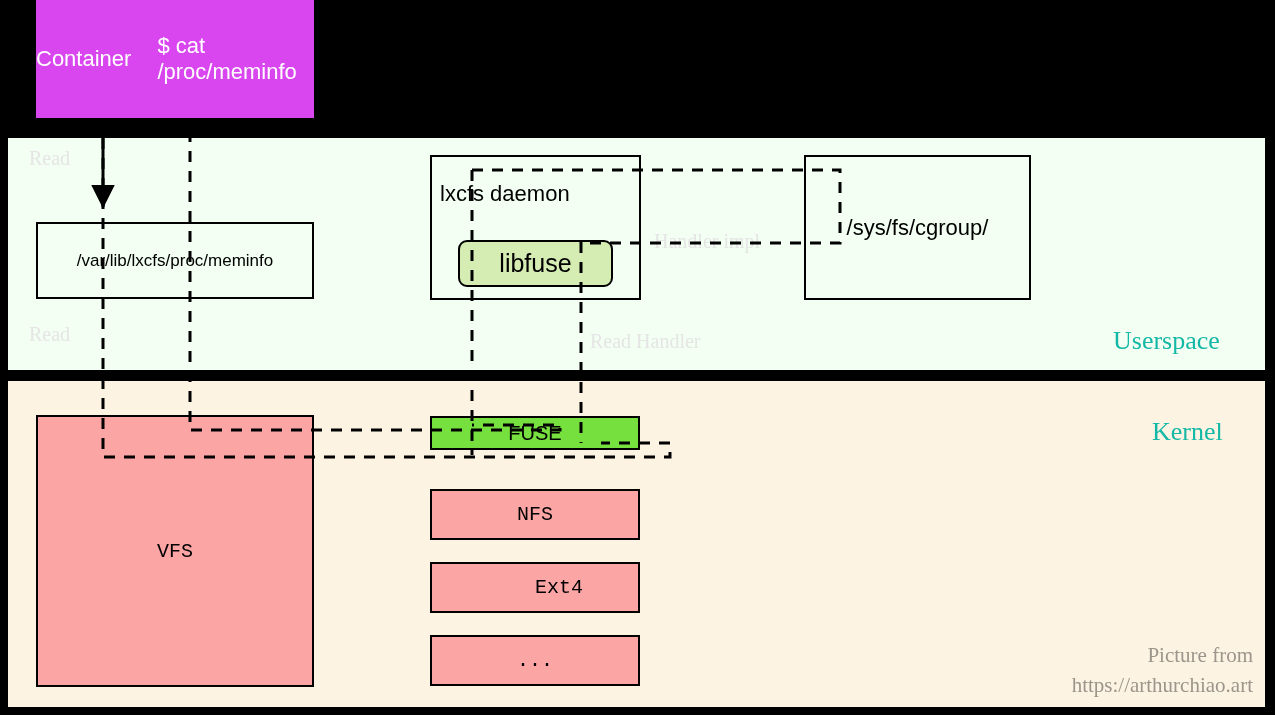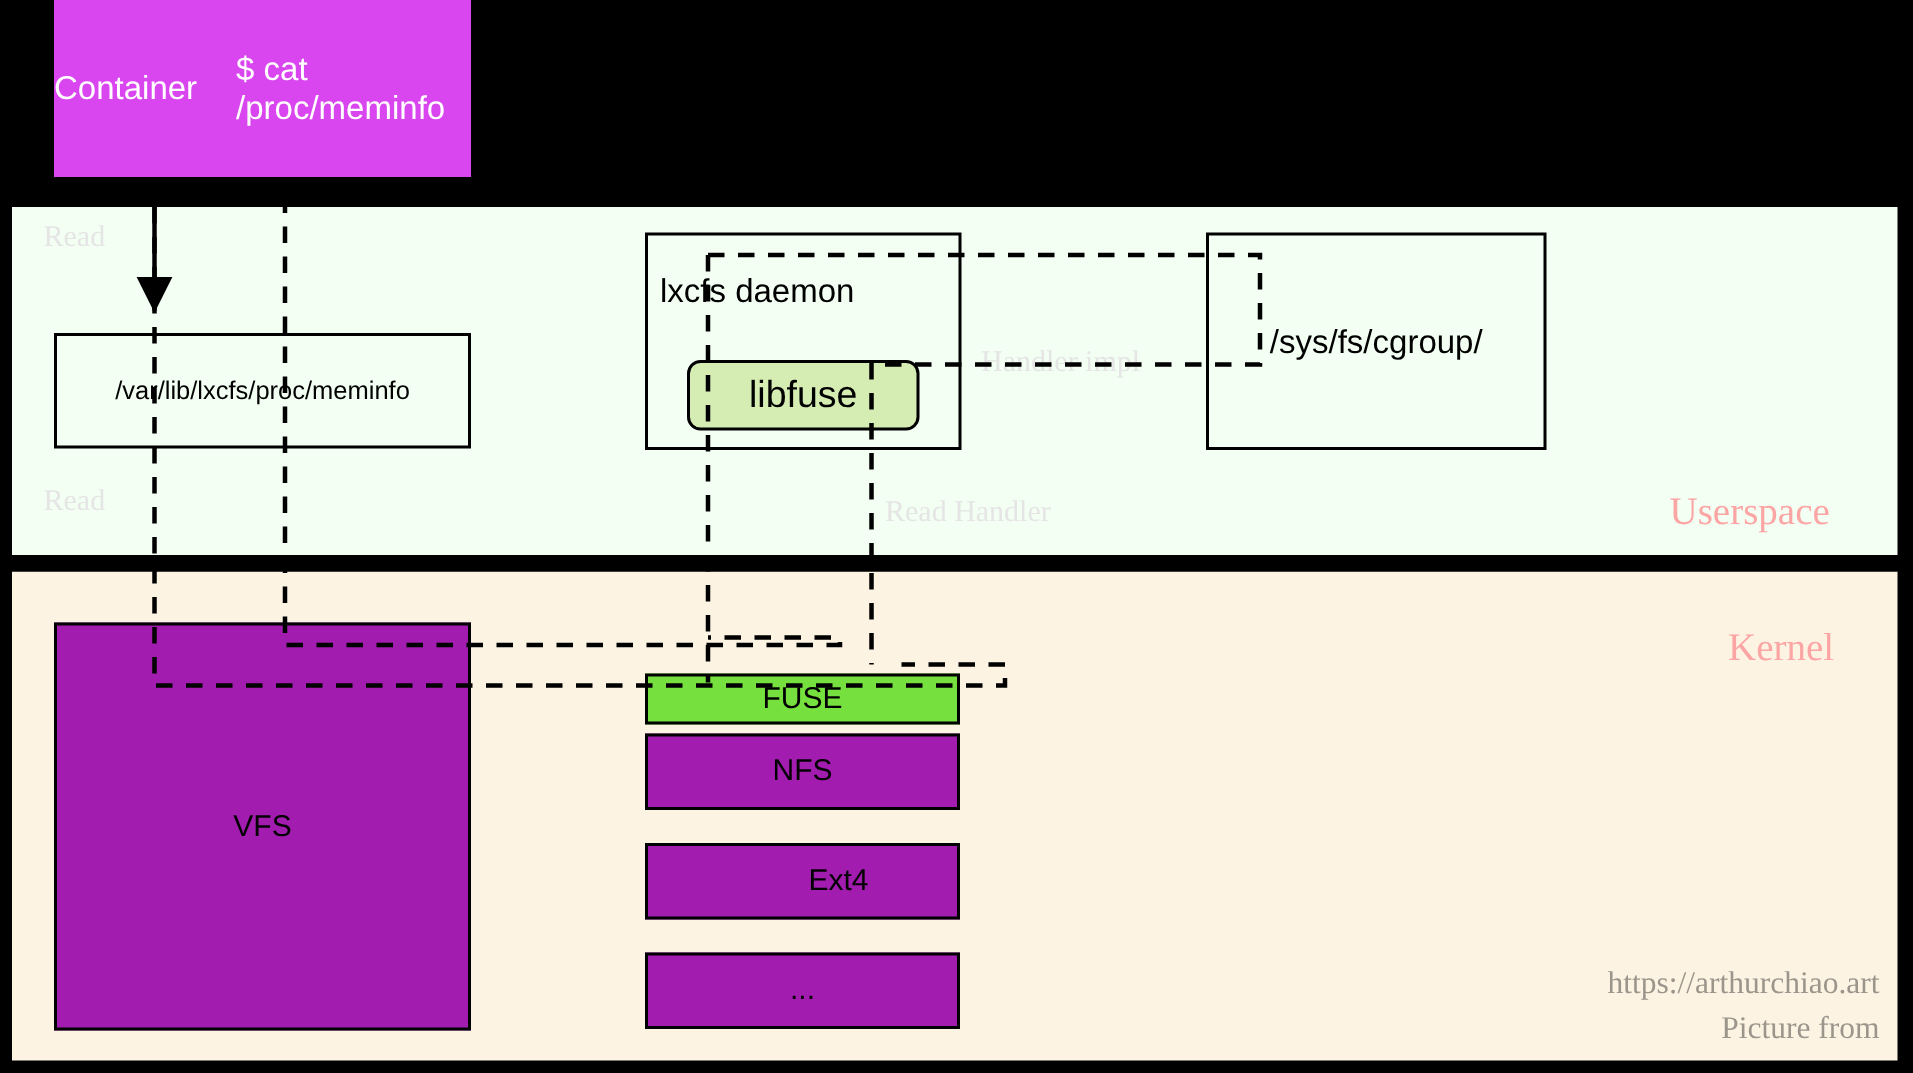--- a/index.html
+++ b/index.html
@@ -17,36 +17,36 @@
   }
   .abs { position: absolute; box-sizing: border-box; }
 
   
   .panel {
     border: 0;
   }
   .panel-label {
     font-family: "Liberation Serif", serif;
     font-size: 26px;
-    color: #fca5a5;
+    color: #14b8a6;
     white-space: nowrap;
     text-align: center;
   }
 
   
   .node {
     border: 2px solid #000;
     display: flex;
     align-items: center;
     justify-content: center;
     text-align: center;
     font-family: "Liberation Sans", sans-serif;
     color: #000;
   }
-  .node-gray   { background: #a21caf; }
+  .node-gray   { background: #fca5a5; font-family: Liberation Mono, monospace; }
   .node-mint   { background: #f2fff2; }
   .node-green  { background: #76e03e; }
   .node-libfuse{
     background: #d5edb3;
     border: 2px solid #000;
     border-radius: 9px;
   }
 
   
   .container-box {
@@ -120,21 +120,21 @@
   </div>
 
   <div class="abs node node-gray" style="left:36px; top:415px; width:278px; height:272px; font-size:20px;">
     <span>VFS</span>
   </div>
 
   <div class="abs node node-mint" style="left:804px; top:155px; width:227px; height:145px; font-size:22px;">
     <span>/sys/fs/cgroup/</span>
   </div>
 
-  <div class="abs node node-green" style="left:430px; top:416px; width:210px; height:34px; font-size:20px;margin-top:33px;">
+  <div class="abs node node-green" style="left:430px; top:416px; width:210px; height:34px; font-size:20px;">
     <span>FUSE</span>
   </div>
   <div class="abs node node-gray" style="left:430px; top:489px; width:210px; height:51px; font-size:20px;">
     <span>NFS</span>
   </div>
   <div class="abs node node-gray" style="left:430px; top:562px; width:210px; height:51px; font-size:20px;padding-left:48px;">
     <span>Ext4</span>
   </div>
   <div class="abs node node-gray" style="left:430px; top:635px; width:210px; height:51px; font-size:20px;">
     <span>...</span>
@@ -156,17 +156,17 @@
     <path d="M472,170 L472,455" fill="none" stroke="#000" stroke-width="3" stroke-dasharray="11,9"></path>
 
     <path d="M581,242 L581,443" fill="none" stroke="#000" stroke-width="3" stroke-dasharray="11,9"></path>
 
     <path d="M472,170 L840,170 L840,243 L581,243" fill="none" stroke="#000" stroke-width="3" stroke-dasharray="11,9"></path>
 
     <rect x="8" y="370" width="1257" height="11" fill="#000"></rect>
   </svg>
 
   <div class="abs watermark" style="left:935px; top:640px; width:318px;">
+    <div>Picture from</div>
     <div>https://arthurchiao.art</div>
-    <div>Picture from</div>
   </div>
 
 </div>
 
 </body></html>

